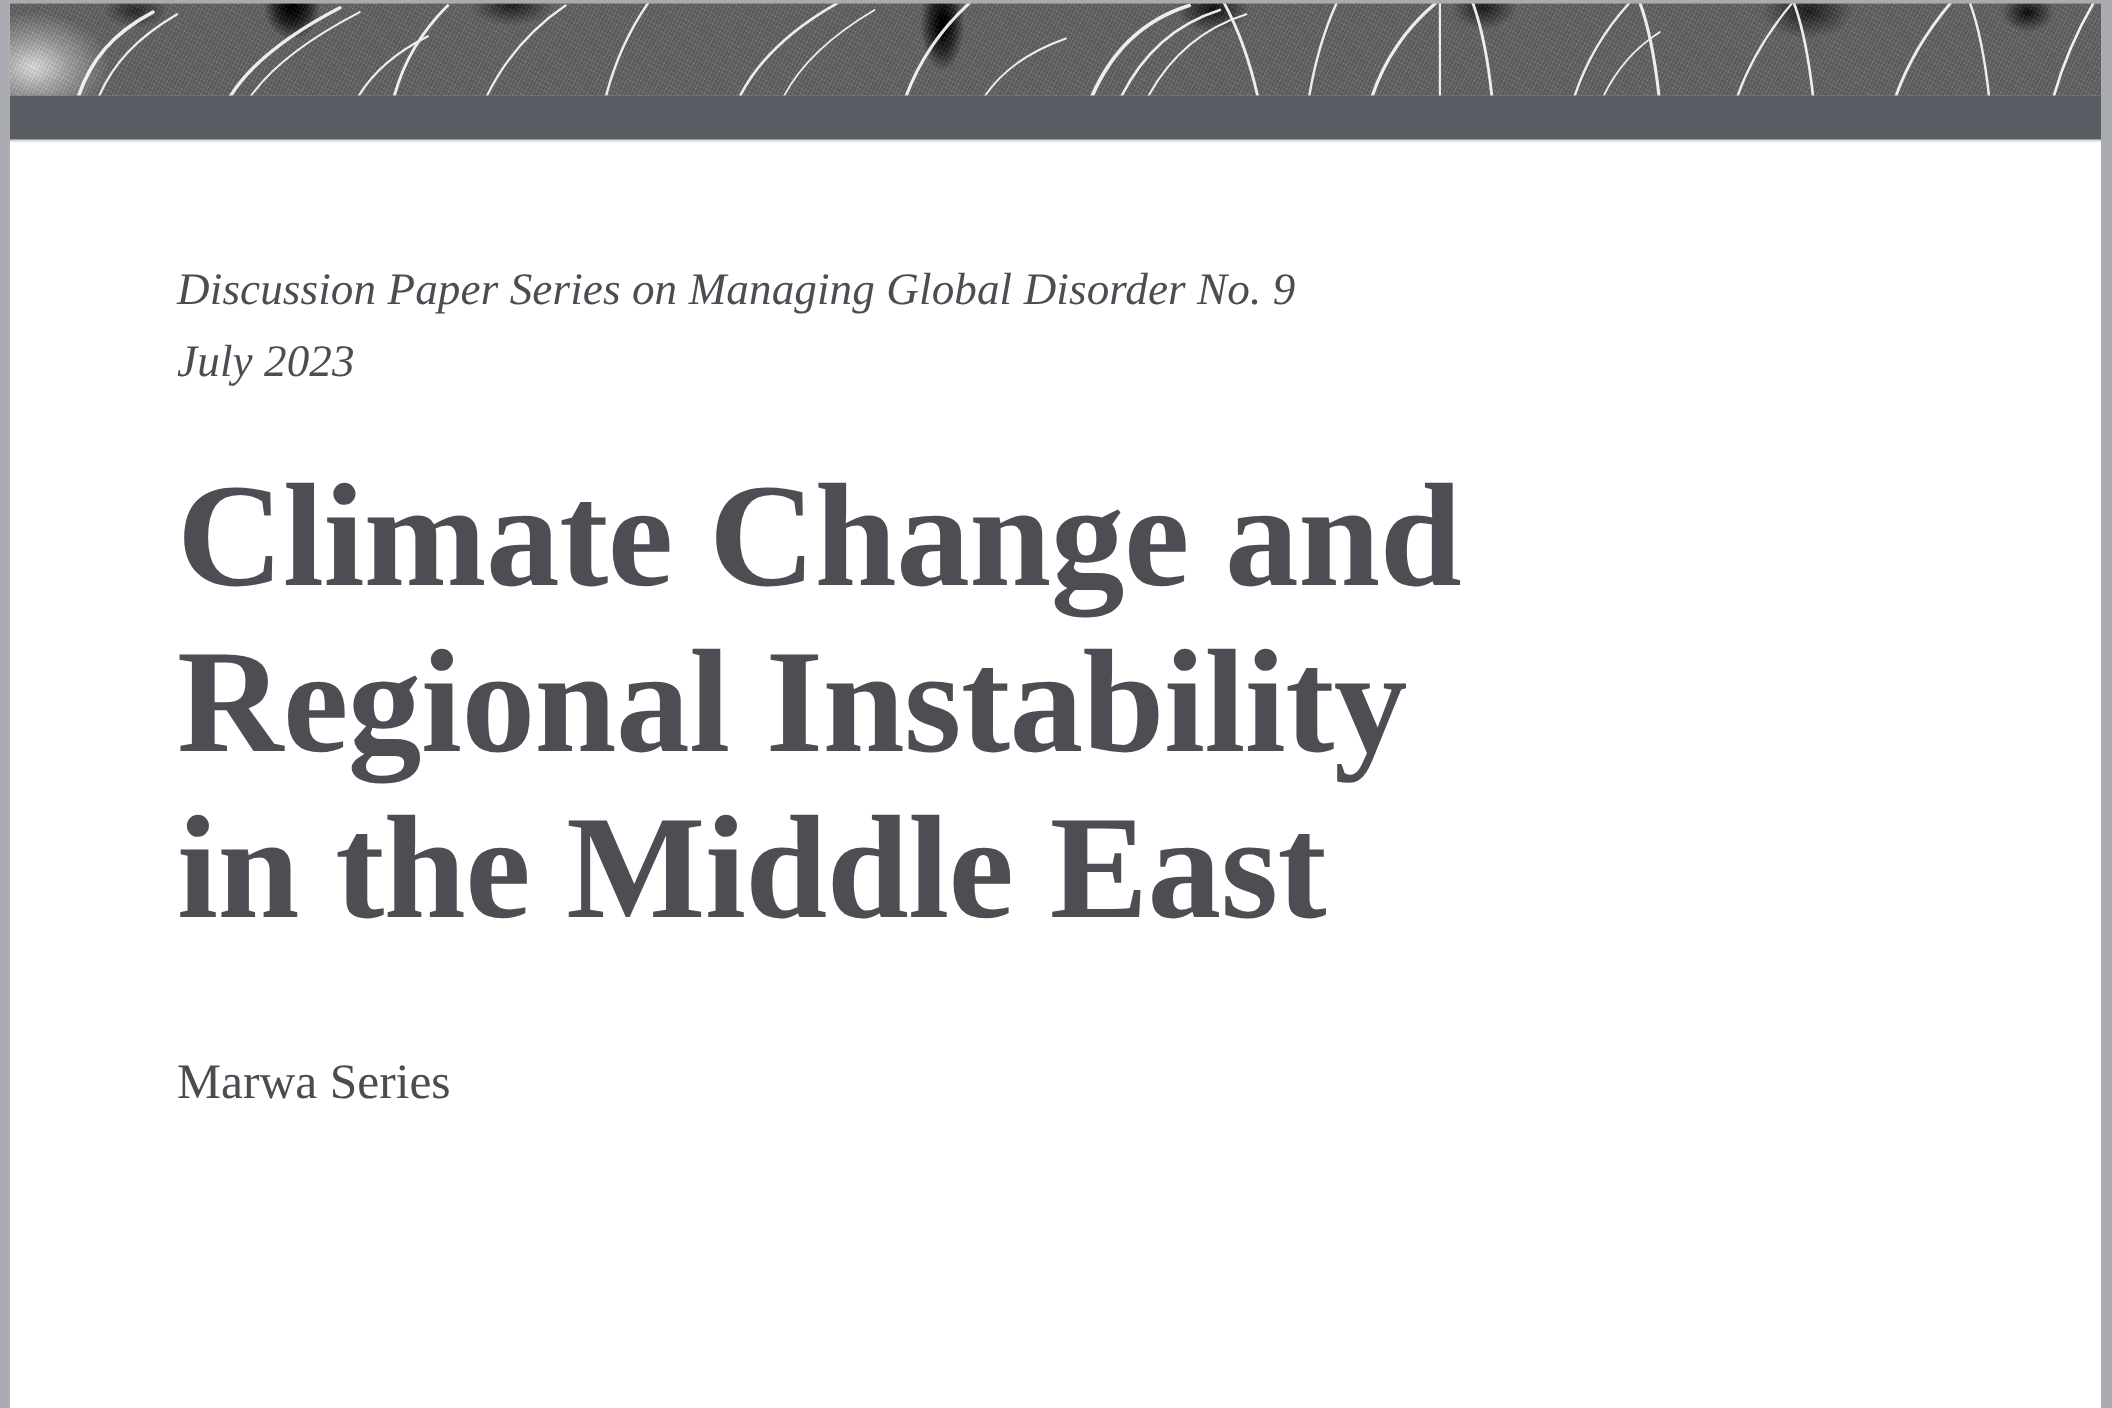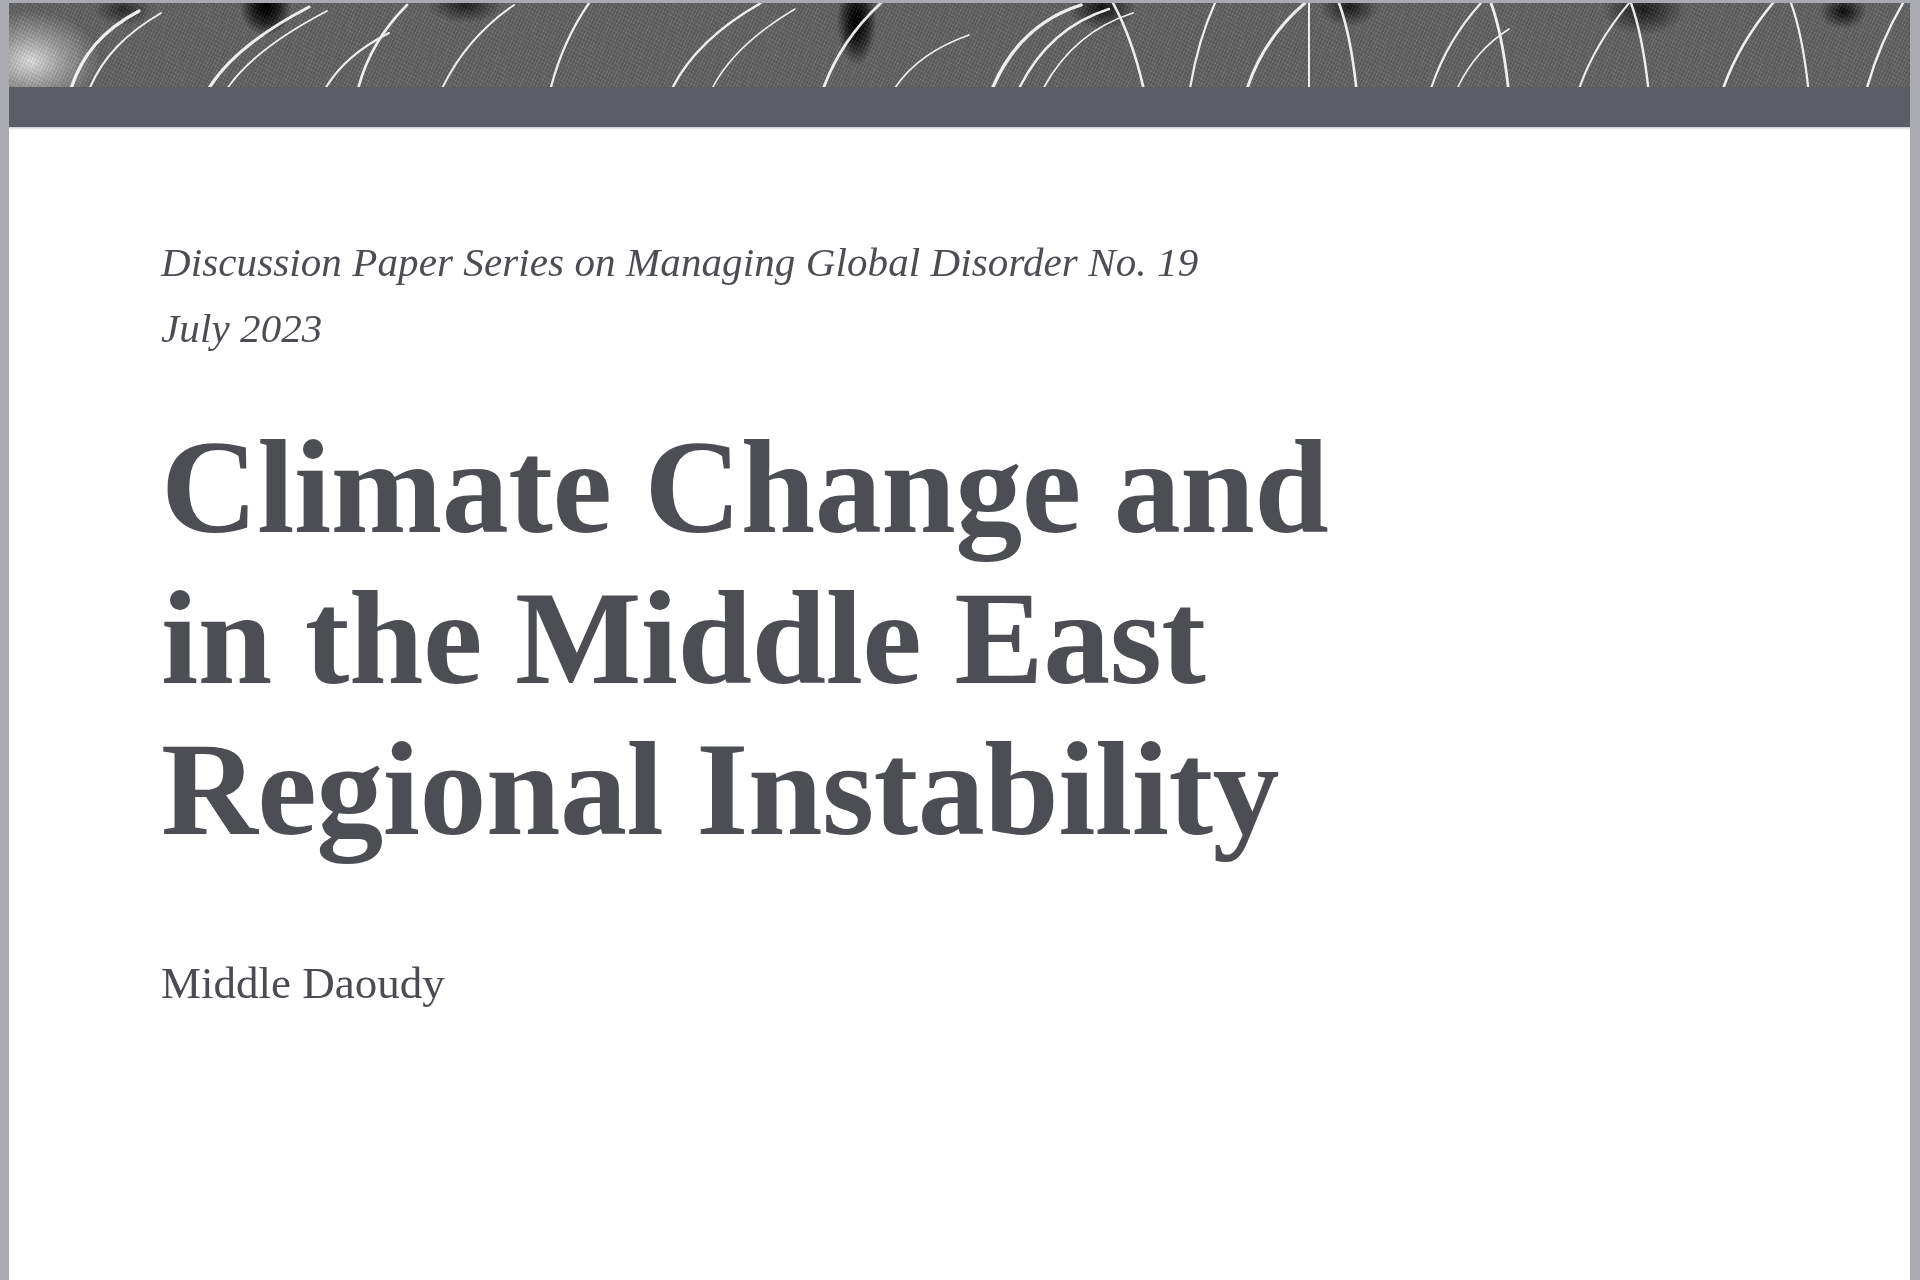--- a/index.html
+++ b/index.html
@@ -181,26 +181,26 @@
         </g>
       </svg>
     </div>
   </div>
 
   <div class="gray-band"></div>
   <div class="band-hairline"></div>
 
   <div class="content">
 
-    <div class="series-line first">Discussion Paper Series on Managing Global Disorder No. 19</div>
+    <div class="series-line first">Discussion Paper Series on Managing Global Disorder No. 9</div>
 
     <div class="series-line">July 2023</div>
 
     <h1 class="doc-title">
       <span class="tline">Climate Change and</span>
+      <span class="tline">Regional Instability</span>
       <span class="tline">in the Middle East</span>
-      <span class="tline">Regional Instability</span>
     </h1>
 
-    <div class="author">Middle Daoudy</div>
+    <div class="author">Marwa Series</div>
   </div>
 
 </div>
 
 </body></html>

